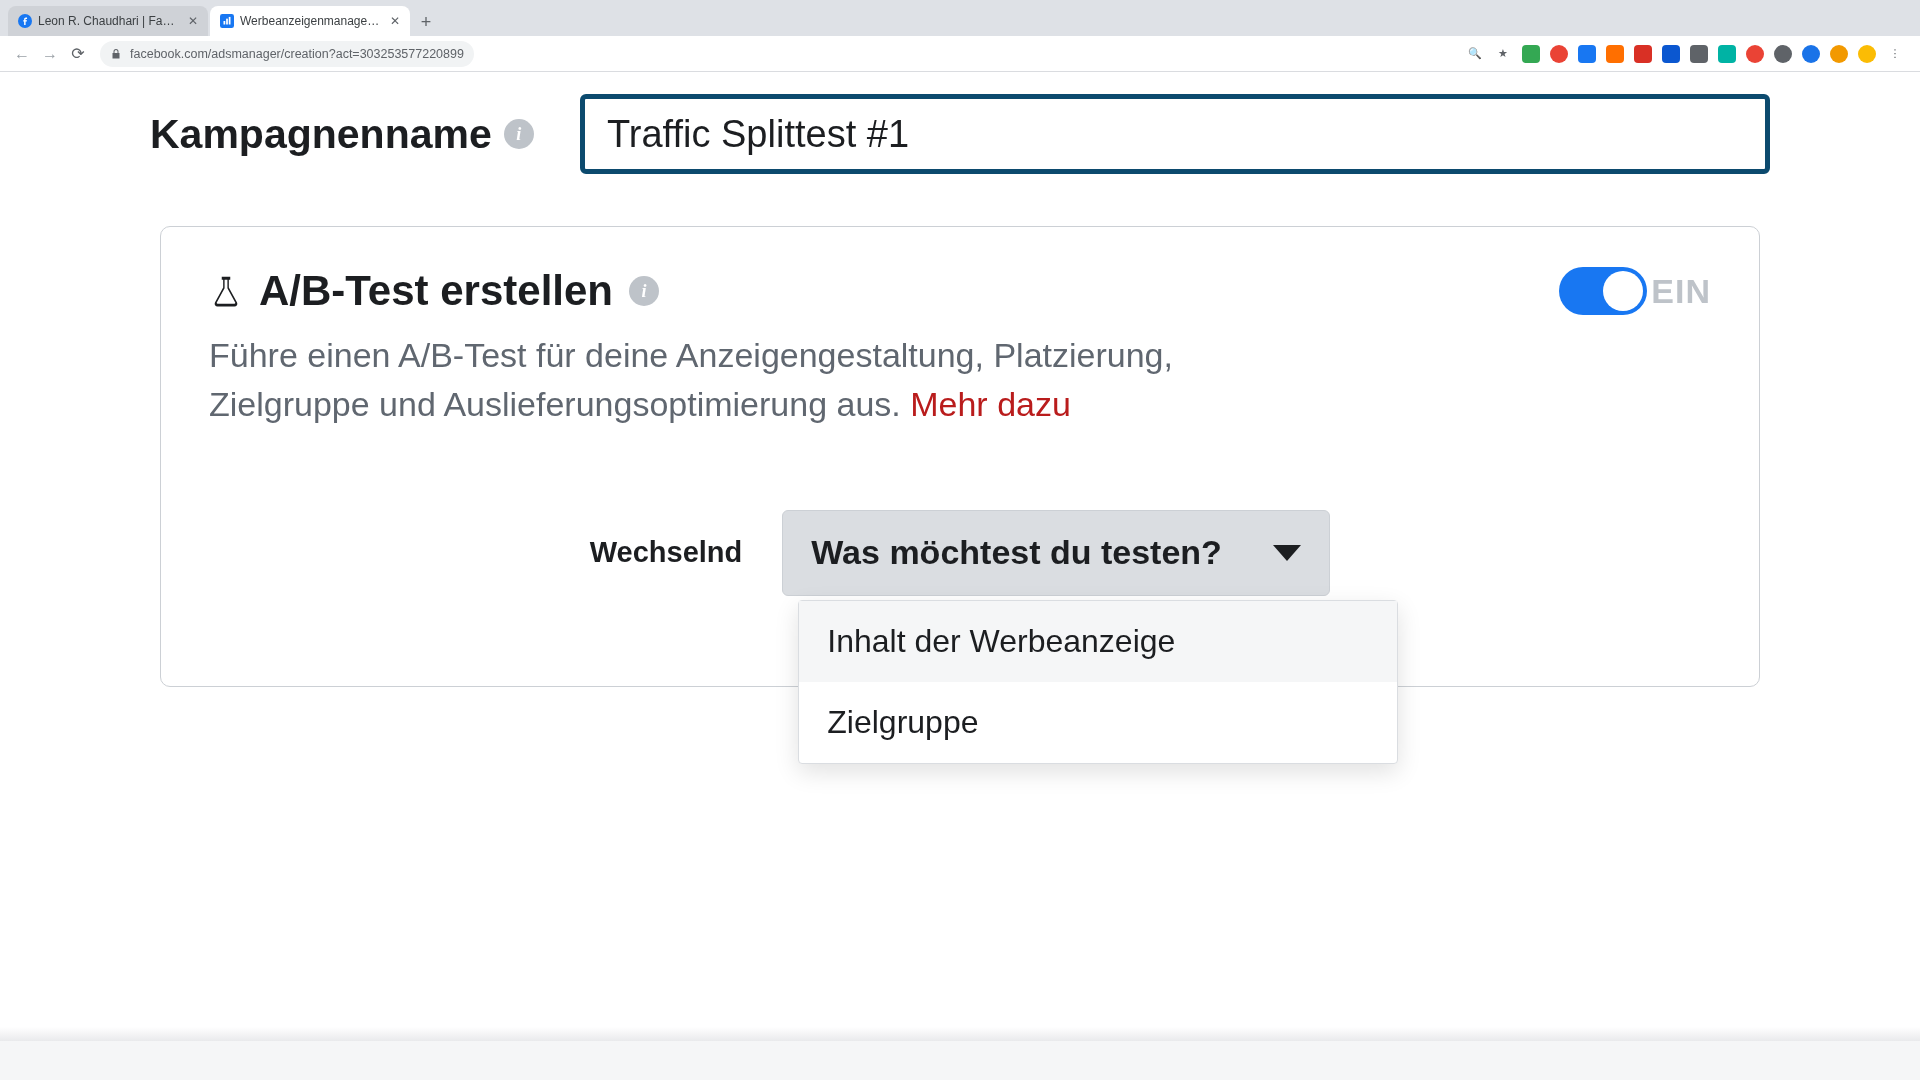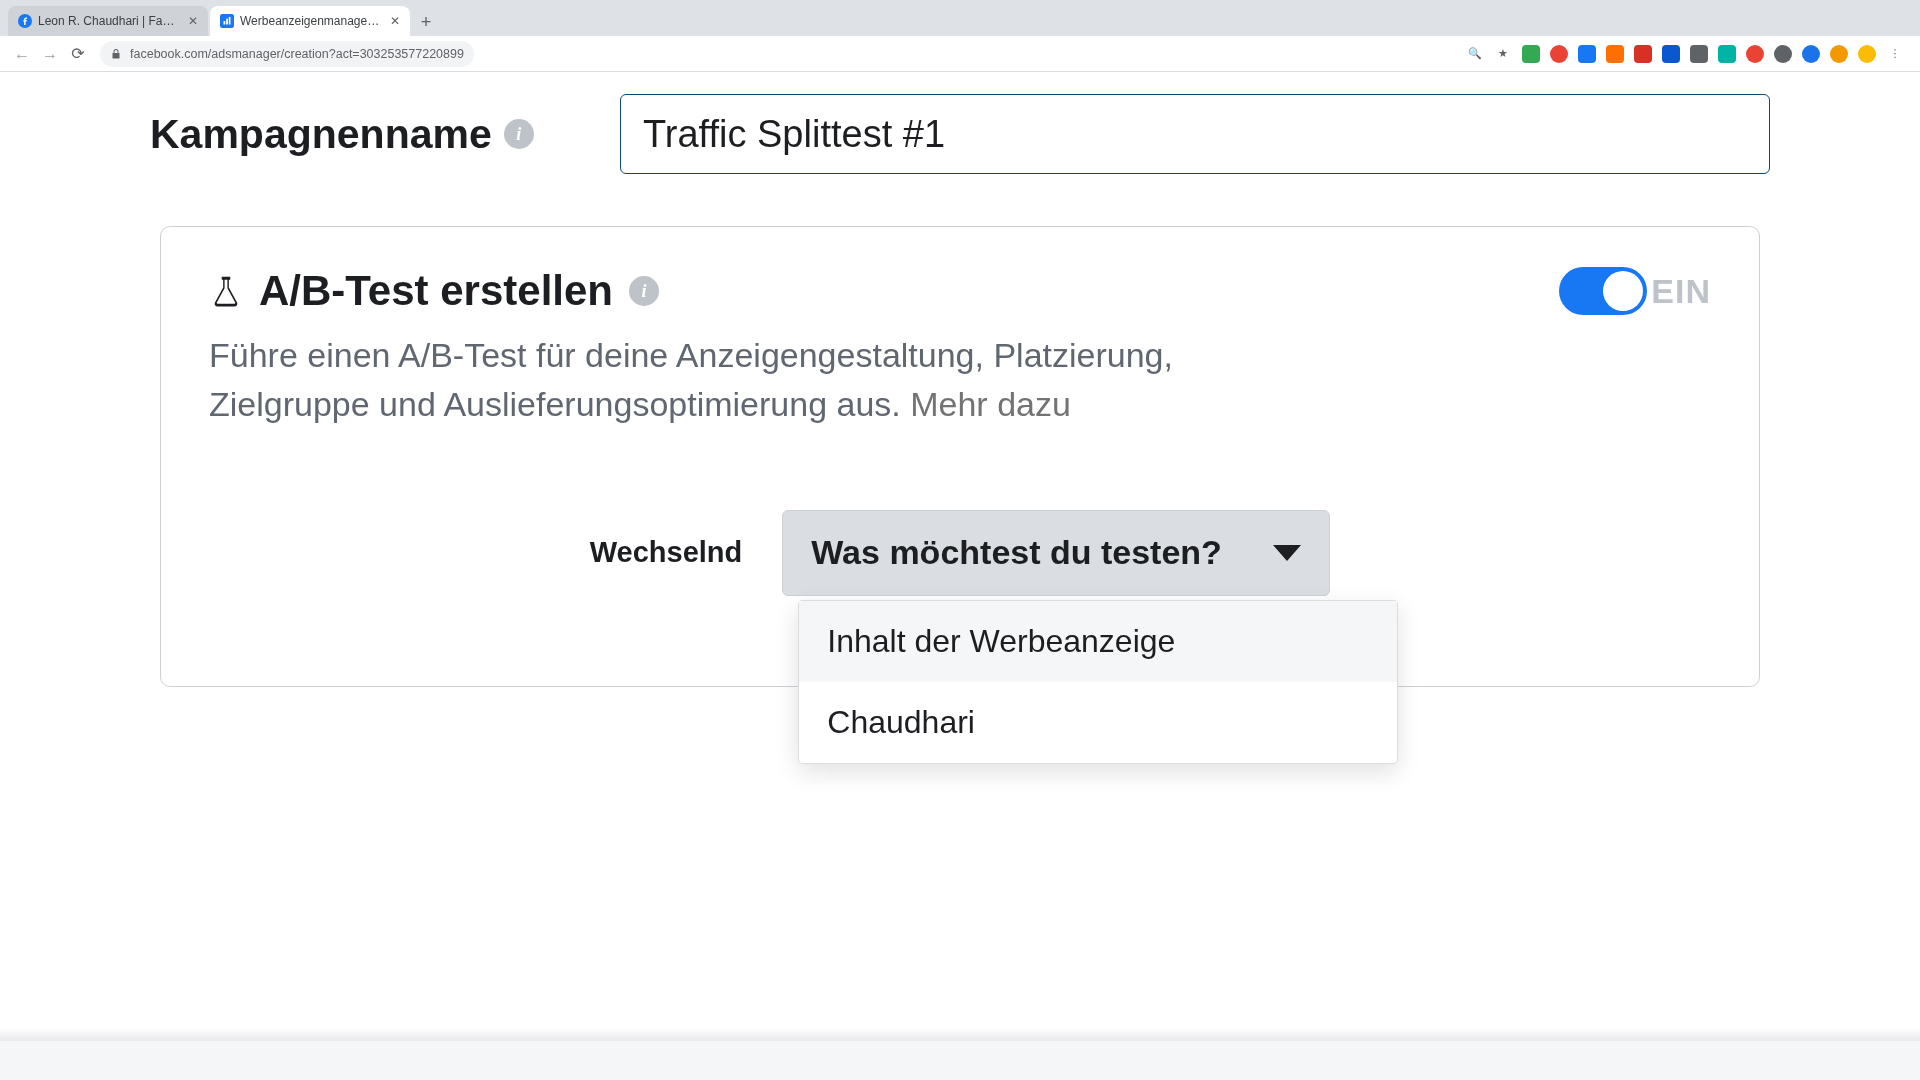--- a/index.html
+++ b/index.html
@@ -21,38 +21,38 @@
   .nav-btn.enabled { color: #5f6368; }
   .omnibox { flex: 0 0 auto; display: flex; align-items: center; background: #f1f3f4; border-radius: 14px; height: 26px; padding: 0 10px; margin: 0 8px; min-width: 340px; }
   .lock { width: 12px; height: 12px; margin-right: 8px; color: #5f6368; }
   .url { font-size: 12.5px; color: #5f6368; }
   .toolbar-icons { margin-left: auto; display: flex; align-items: center; gap: 10px; padding-right: 8px; }
   .ext-icon { width: 18px; height: 18px; border-radius: 4px; display: flex; align-items: center; justify-content: center; font-size: 11px; color: #fff; }
 
   
   .page { background: #ffffff; padding-top: 10px; }
 
-  .campaign-row { display: flex; align-items: center; max-width: 1700px; margin: 0 auto; padding: 12px 40px; gap: 40px; }
+  .campaign-row { display: flex; align-items: center; max-width: 1700px; margin: 0 auto; padding: 12px 40px; }
   .campaign-label { display: flex; align-items: center; gap: 12px; width: 430px; }
   .campaign-label-text { font-size: 41px; font-weight: 700; color: #1c1e21; }
   .info-icon { width: 30px; height: 30px; border-radius: 50%; background: #bec3c9; color: #fff; display: flex; align-items: center; justify-content: center; font-family: Georgia, serif; font-style: italic; font-weight: bold; font-size: 18px; }
-  .campaign-input { flex: 1; height: 80px; border: 1px solid #0c4a6e; border-radius: 6px; font-size: 38px; color: #1c1e21; padding: 0 22px; background: #fff; }
+  .campaign-input { flex: 1; height: 80px; border: 5px solid #0c4a6e; border-radius: 6px; font-size: 38px; color: #1c1e21; padding: 0 22px; background: #fff; }
 
   .card { max-width: 1600px; margin: 40px auto 0; border: 1px solid #ccd0d5; border-radius: 10px; padding: 40px 48px 90px 48px; position: relative; background: #fff; }
   .card-header { display: flex; align-items: flex-start; justify-content: center; }
   .card-title-wrap { display: flex; align-items: center; gap: 16px; }
   .flask-icon { width: 34px; height: 34px; color: #1c1e21; }
   .card-title { font-size: 42px; font-weight: 800; color: #1c1e21; }
   .toggle-wrap { margin-left: auto; display: flex; align-items: center; gap: 4px; }
   .toggle { width: 88px; height: 48px; border-radius: 24px; background: #1877f2; position: relative; }
   .toggle-knob { position: absolute; right: 4px; top: 4px; width: 40px; height: 40px; border-radius: 50%; background: #fff; }
   .toggle-label { font-size: 34px; font-weight: 700; color: #bec3c9; letter-spacing: 1px; }
 
   .card-desc { margin-top: 16px; font-size: 34px; color: #606770; line-height: 1.45; max-width: 1100px; }
-  .card-desc a { color: #737373; text-decoration: none; }
+  .card-desc a { color: #b91c1c; text-decoration: none; }
 
   .select-row { display: flex; align-items: center; margin-top: 80px; justify-content: center; gap: 40px; position: relative; }
   .select-label { font-size: 29px; font-weight: 700; color: #1c1e21; }
   .select-box { position: relative; }
   .select-btn { width: 548px; height: 86px; background: #dadde1; border: 1px solid #ccd0d5; border-radius: 6px; display: flex; align-items: center; padding: 0 28px; gap: 20px; }
   .select-btn-text { font-size: 34px; font-weight: 700; color: #1c1e21; flex: 1; text-align: left; }
   .caret { width: 0; height: 0; border-left: 14px solid transparent; border-right: 14px solid transparent; border-top: 16px solid #1c1e21; }
   .dropdown { position: absolute; top: 90px; left: 16px; width: 600px; background: #fff; border: 1px solid #dadde1; border-radius: 4px; box-shadow: 0 8px 24px rgba(0,0,0,0.12); z-index: 10; }
   .dropdown-item { padding: 22px 28px; font-size: 32px; color: #1c1e21; }
   .dropdown-item.hover { background: #f5f6f7; }
@@ -151,21 +151,21 @@
 
     <div class="select-row">
       <span class="select-label">Wechselnd</span>
       <div class="select-box">
         <div class="select-btn">
           <span class="select-btn-text">Was möchtest du testen?</span>
           <span class="caret"></span>
         </div>
         <div class="dropdown">
           <div class="dropdown-item hover">Inhalt der Werbeanzeige</div>
-          <div class="dropdown-item">Chaudhari</div>
+          <div class="dropdown-item">Zielgruppe</div>
         </div>
         <span class="cursor" style="top:118px; left:456px;">👆</span>
       </div>
     </div>
   </div>
 
   <div class="page-bottom-shadow"></div>
 </div>
 
 </body></html>

